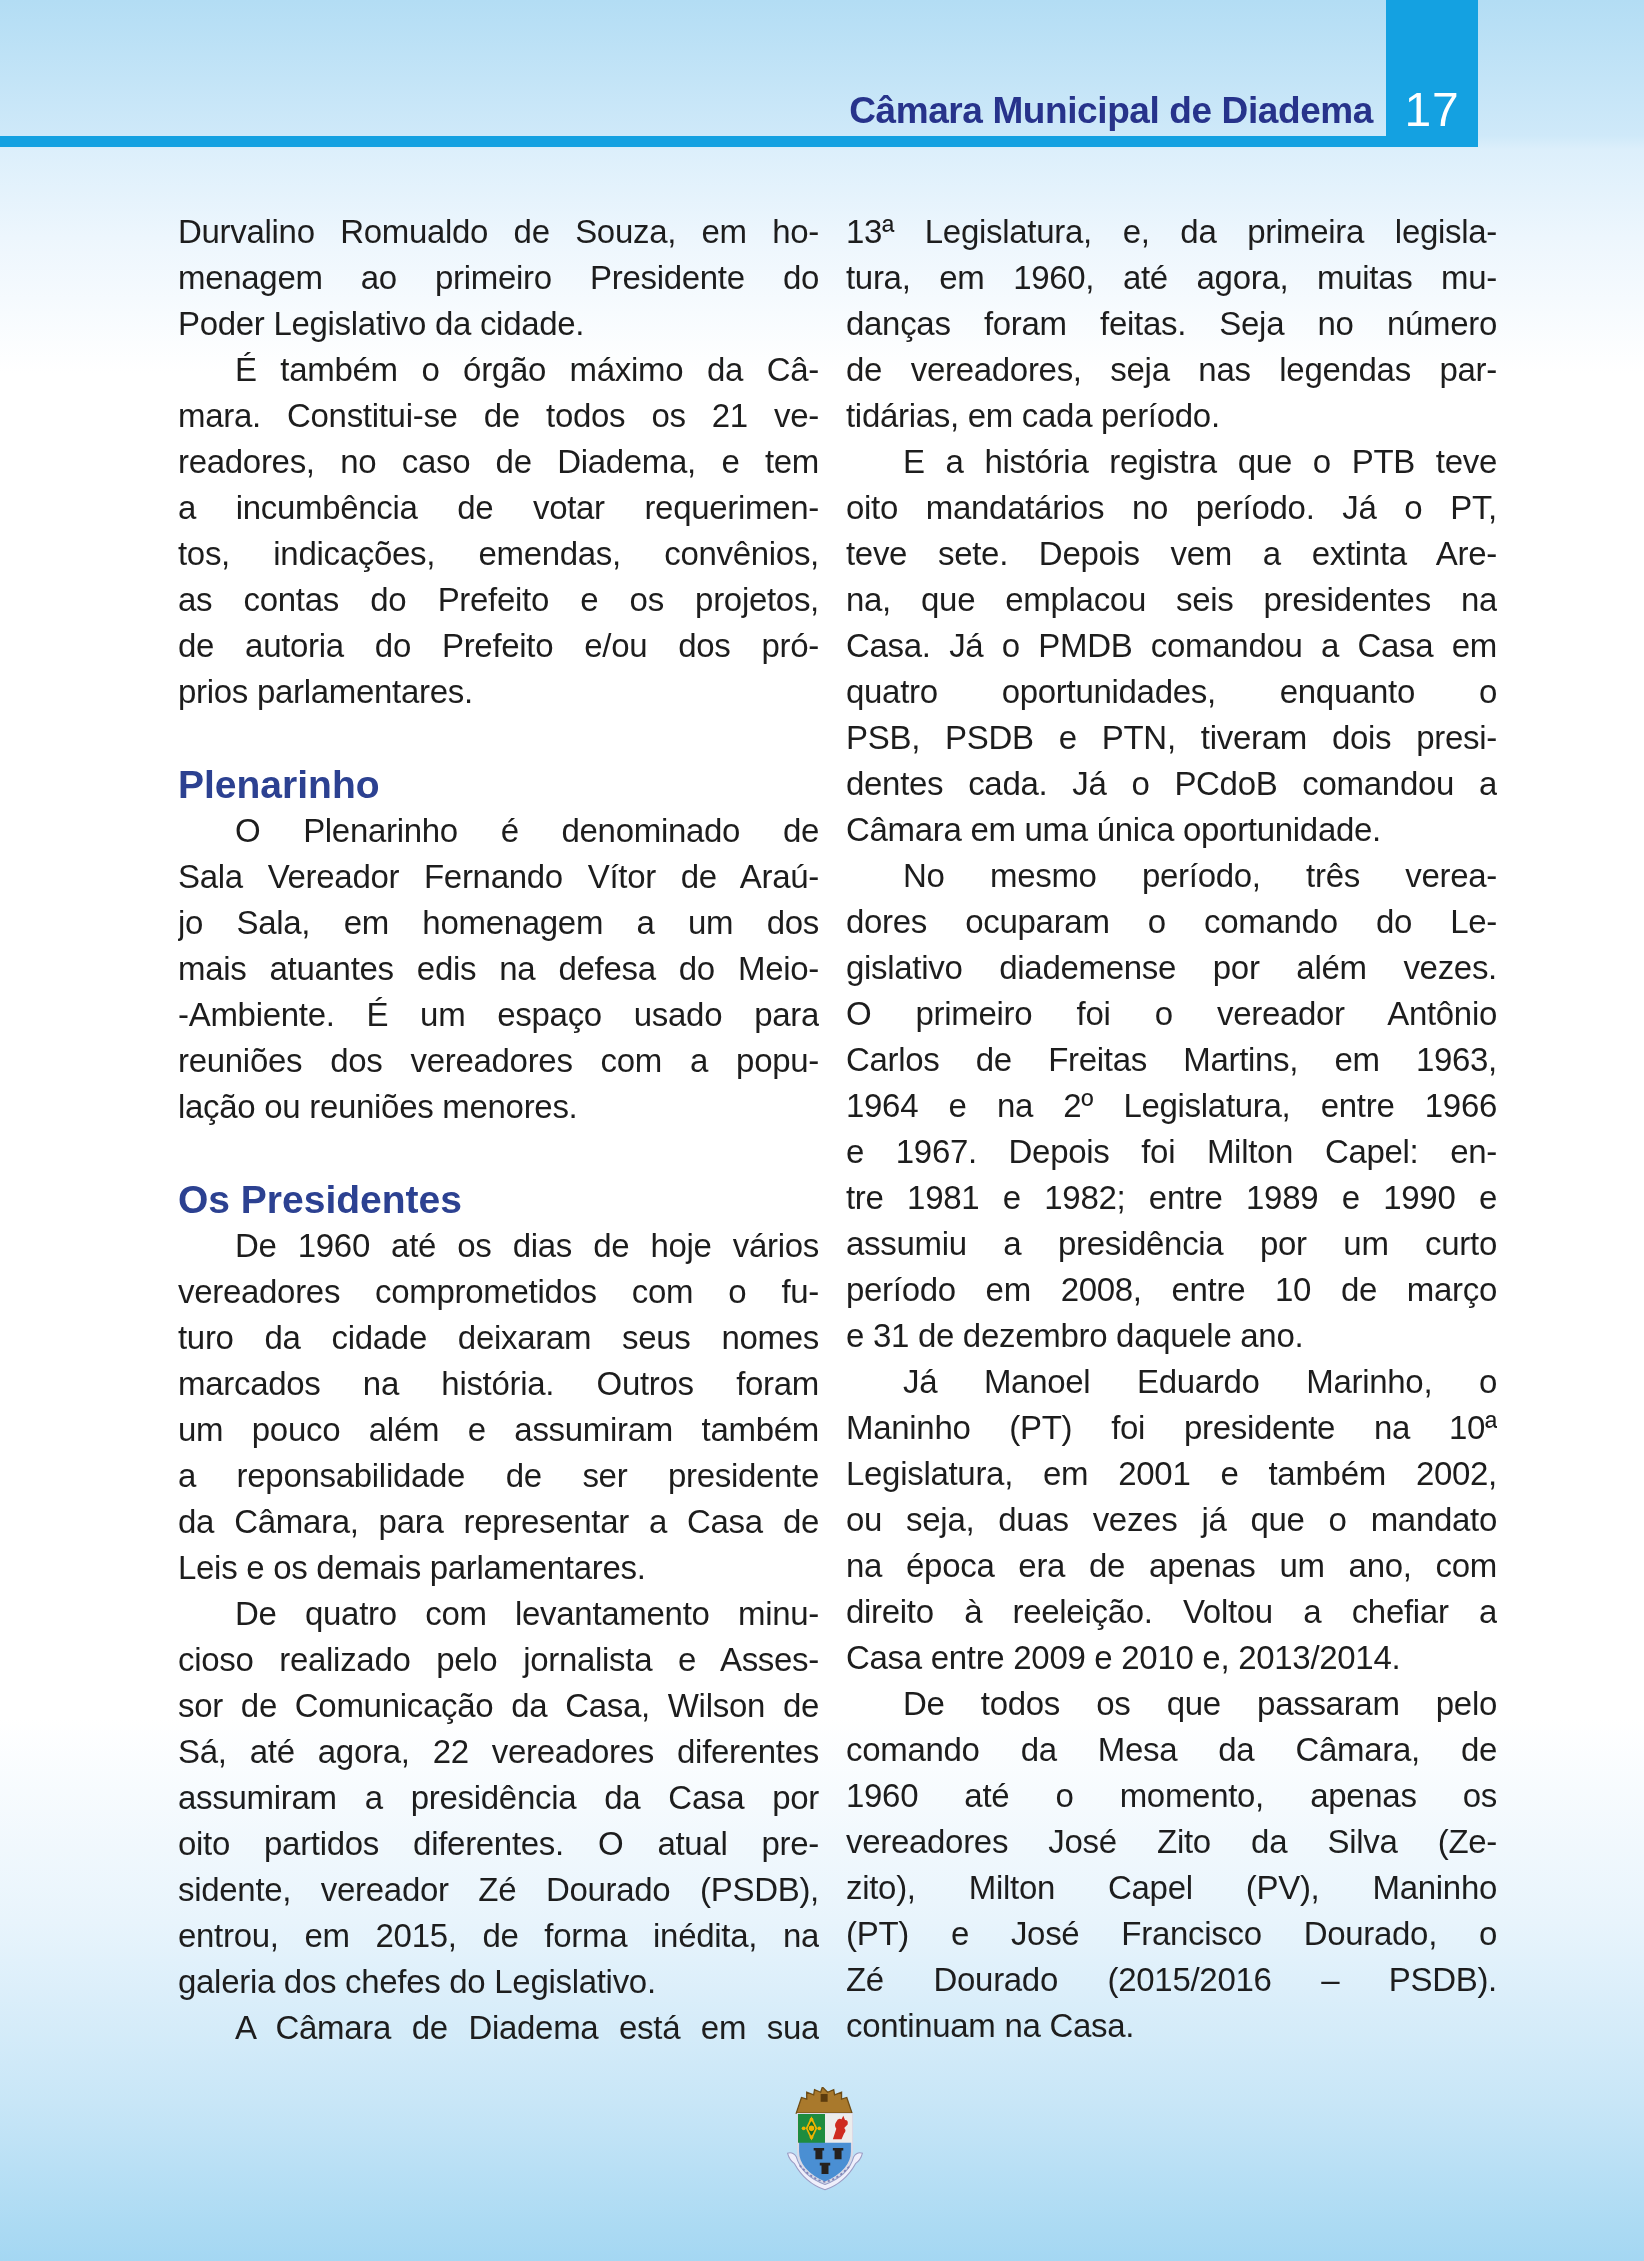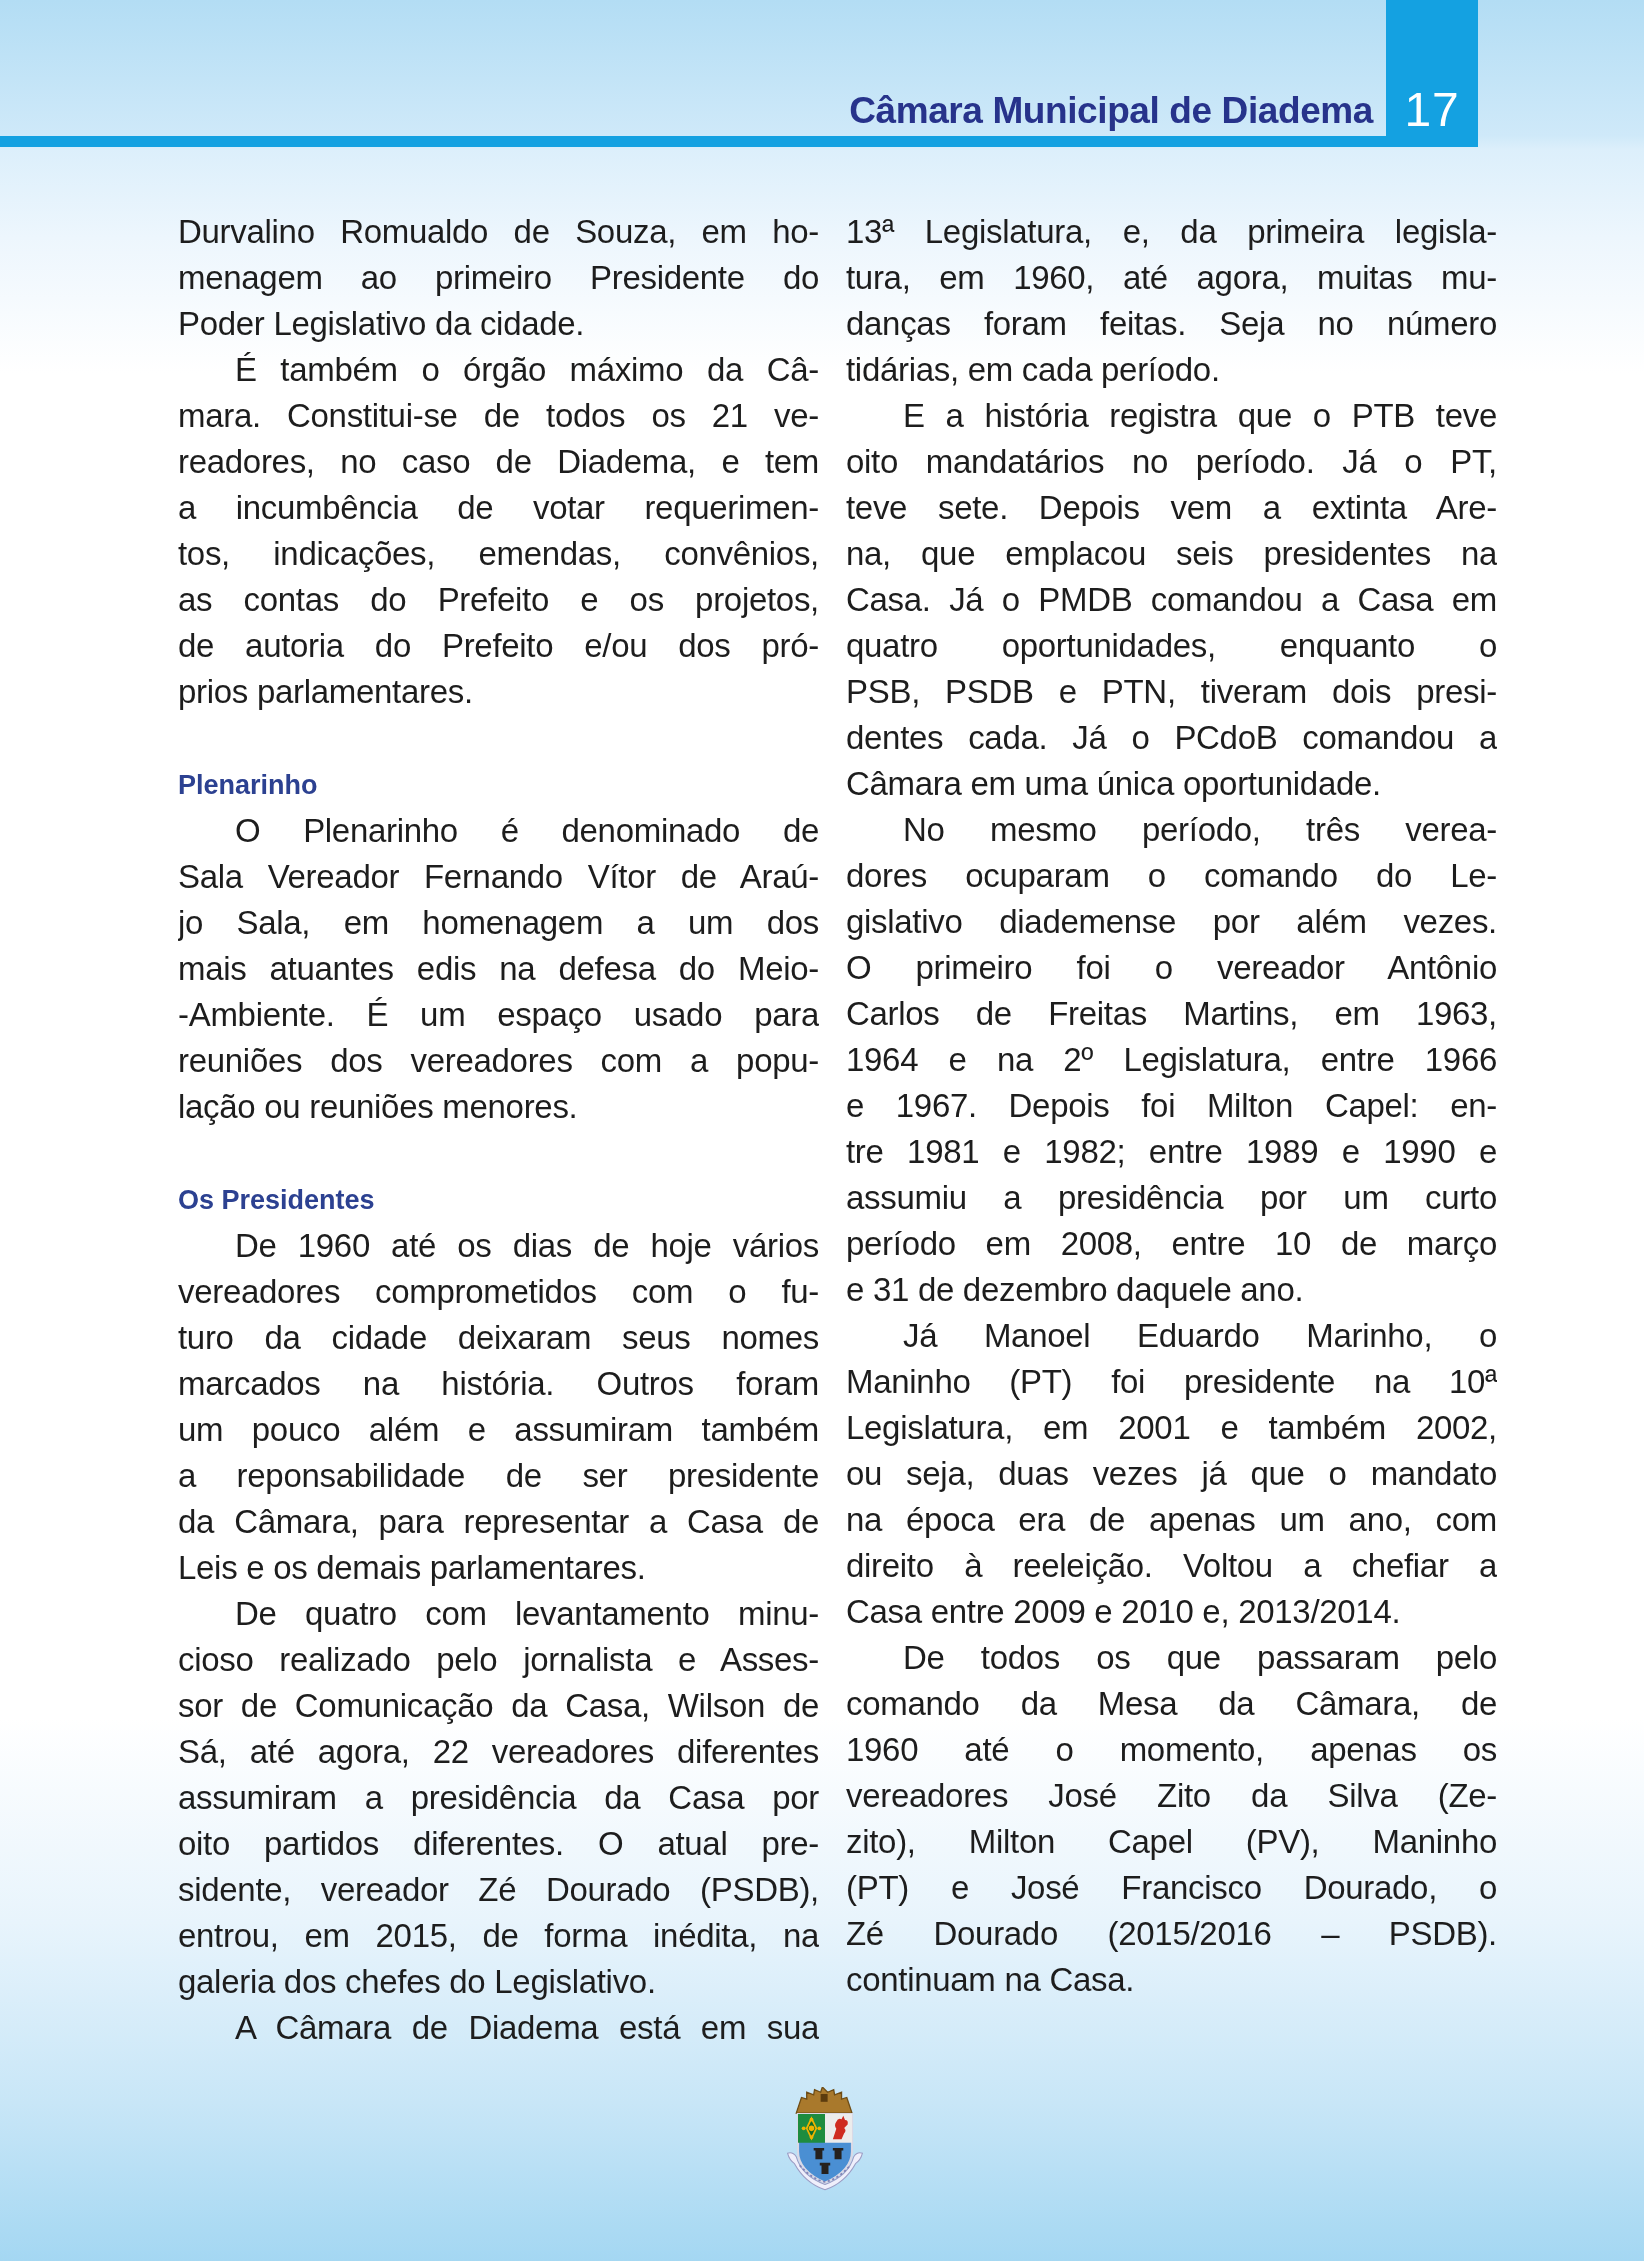--- a/index.html
+++ b/index.html
@@ -35,21 +35,21 @@
   .col-right{left:846px;width:651px;}
   .line{
     height:46px;line-height:46px;overflow:hidden;
     font-size:33px;color:#1d1d1d;letter-spacing:-0.3px;
     text-align:justify;text-align-last:justify;
   }
   .line.end{text-align-last:left;}
   .line.indent{padding-left:57px;}
   .heading{
     height:46px;line-height:46px;margin-top:47px;
-    font-size:27px;font-weight:bold;color:#2c4191;
+    font-size:39px;font-weight:bold;color:#2c4191;
     text-align:left;
   }
   .crest{position:absolute;left:784px;top:2087px;width:82px;height:108px;}
 </style>
 </head>
 <body>
 
 <div class="page">
 
   <div class="header-title">Câmara Municipal de Diadema</div>
@@ -97,20 +97,21 @@
       <div class="line">oito partidos diferentes. O atual pre-</div>
       <div class="line">sidente, vereador Zé Dourado (PSDB),</div>
       <div class="line">entrou, em 2015, de forma inédita, na</div>
       <div class="line end">galeria dos chefes do Legislativo.</div>
       <div class="line indent">A Câmara de Diadema está em sua</div>
     </div>
   <div class="col col-right">
       <div class="line">13ª Legislatura, e, da primeira legisla-</div>
       <div class="line">tura, em 1960, até agora, muitas mu-</div>
       <div class="line">danças foram feitas. Seja no número</div>
+      <div class="line">de vereadores, seja nas legendas par-</div>
       <div class="line end">tidárias, em cada período.</div>
       <div class="line indent">E a história registra que o PTB teve</div>
       <div class="line">oito mandatários no período. Já o PT,</div>
       <div class="line">teve sete. Depois vem a extinta Are-</div>
       <div class="line">na, que emplacou seis presidentes na</div>
       <div class="line">Casa. Já o PMDB comandou a Casa em</div>
       <div class="line">quatro oportunidades, enquanto o</div>
       <div class="line">PSB, PSDB e PTN, tiveram dois presi-</div>
       <div class="line">dentes cada. Já o PCdoB comandou a</div>
       <div class="line end">Câmara em uma única oportunidade.</div>

